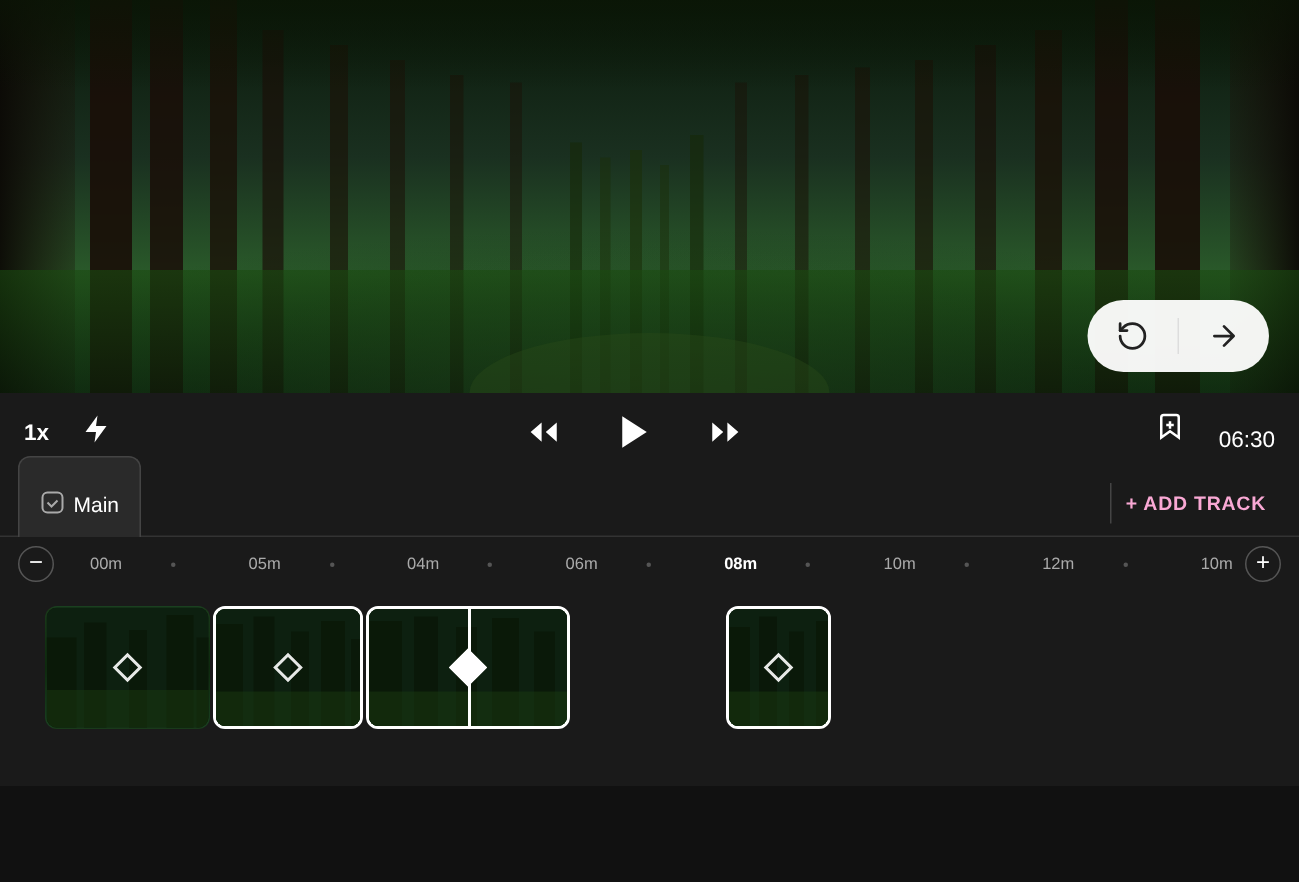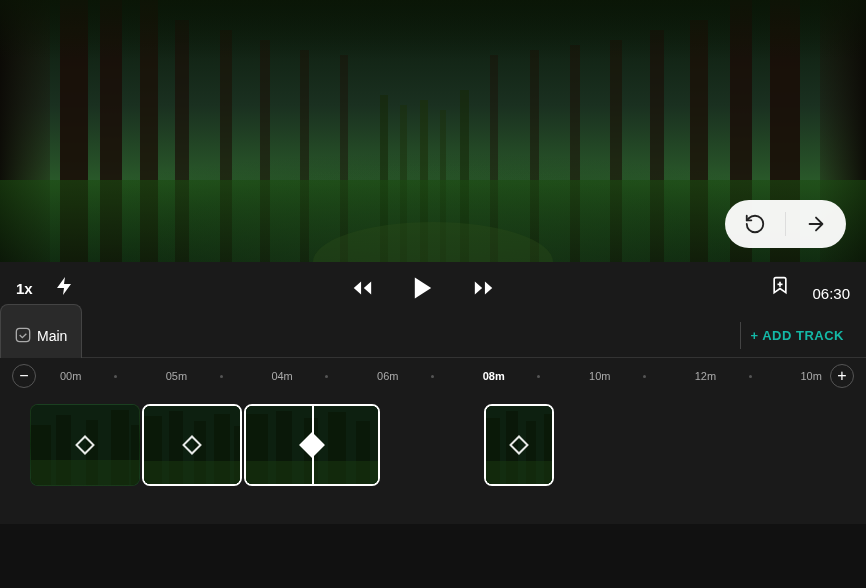--- a/index.html
+++ b/index.html
@@ -152,20 +152,21 @@
 
     .main-tab {
       display: flex;
       align-items: center;
       gap: 6px;
       background: #2a2a2a;
       border: 1px solid #444;
       border-bottom: none;
       border-radius: 8px 8px 0 0;
       padding: 22px 14px;
+      margin-left: 12px;
       cursor: pointer;
     }
 
     .main-tab-icon {
       color: #aaa;
       font-size: 14px;
     }
 
     .main-tab-label {
       font-size: 14px;
@@ -174,21 +175,21 @@
     }
 
     .add-track-btn {
       margin-left: auto;
       margin-right: 12px;
       display: flex;
       align-items: center;
       gap: 6px;
       background: none;
       border: none;
-      color: #14b8a6;
+      color: #f9a8d4;
       font-size: 13px;
       font-weight: 600;
       cursor: pointer;
       letter-spacing: 0.5px;
       padding: 6px 10px;
       border-left: 1px solid #444;
     }
 
     
     .timeline-ruler {

